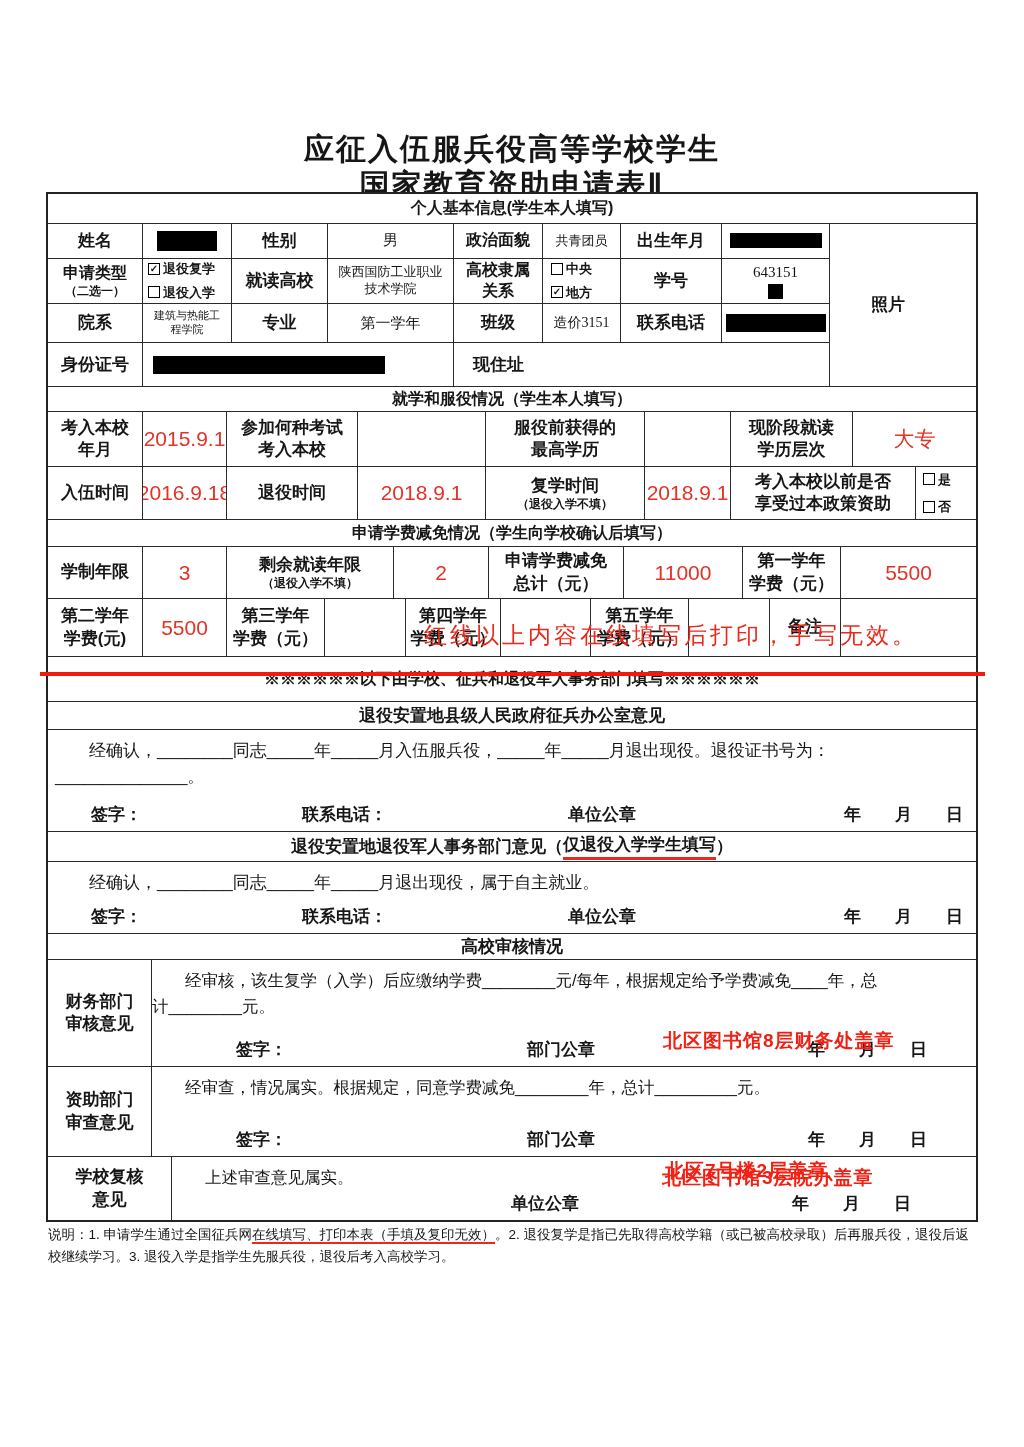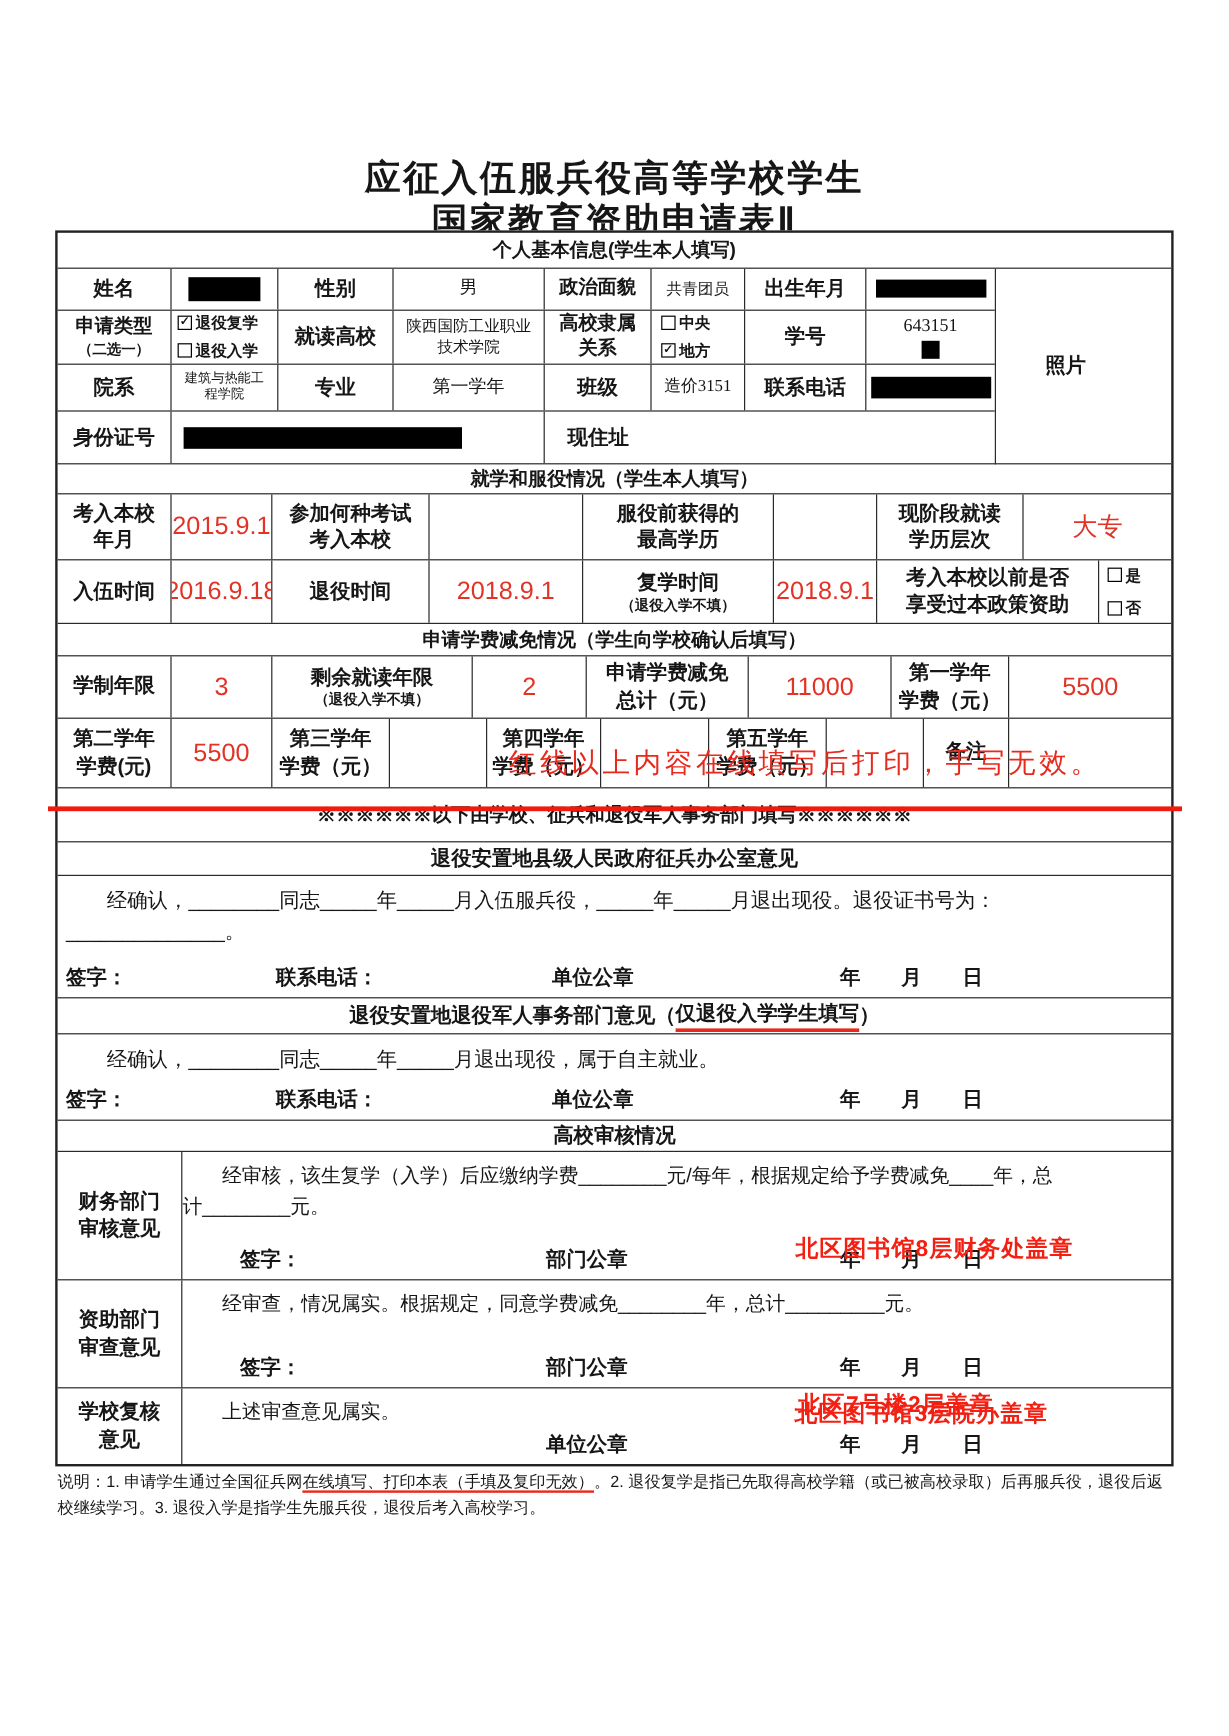--- a/index.html
+++ b/index.html
@@ -23,21 +23,21 @@
   .lb-sub { font-weight:bold; font-size:12px; line-height:1.2; }
   .val { font-family:"Liberation Serif", serif; font-size:14px; line-height:1.25; }
   .val-red { color:#e23327; font-size:21px; font-weight:500; font-family:"Liberation Sans", sans-serif; }
   .cbrow { display:flex; align-items:center; gap:3px; font-size:13px; font-weight:bold; line-height:1.8; }
   .cb { width:12px; height:12px; border:1.5px solid #000; box-sizing:border-box;
         font-size:10px; line-height:9px; text-align:center; font-weight:bold; flex:0 0 auto; }
   .redact { background:#000; display:inline-block; }
   .bodycell { align-items:stretch; text-align:left; justify-content:space-between; padding:8px 7px 5px 7px; }
   .para { font-size:17px; line-height:1.55; text-indent:2em; white-space:pre-line; }
   .signrow { display:flex; font-size:17px; font-weight:bold; align-items:baseline; }
-  .signrow span { display:inline-block; }
+  .signrow span { display:inline-block;margin-left:36px; }
   .stamp { position:absolute; color:#f22013; font-size:19px; font-weight:bold; letter-spacing:1px; }
   .red-line { position:absolute; left:40px; top:672px; width:945px; height:4px; background:#ee1b0e; }
   .red-notice { position:absolute; left:424px; top:620px; color:#e8291c; font-size:23px;
                 letter-spacing:3px; font-weight:500; white-space:nowrap; }
   .u-red { border-bottom:3px solid #e8291c; padding-bottom:1px; }
   .u-red-thin { border-bottom:2px solid #e8291c; padding-bottom:0px; }
   .footnote { position:absolute; left:48px; top:1224px; width:930px; font-size:13.5px;
               line-height:1.6; text-align:left; }
 </style>
 </head>
@@ -243,21 +243,21 @@
       <div class="cell bodycell" style="width:824px;padding-left:0">
         <div class="para" style="font-size:16.5px">经审查，情况属实。根据规定，同意学费减免________年，总计_________元。</div>
         <div class="signrow" style="padding-left:48px">
           <span style="width:255px">签字：</span>
           <span style="width:245px">部门公章</span>
           <span>年　　月　　日</span>
         </div>
       </div>
     </div>
     <div class="row" style="height:63px">
-      <div class="cell lb" style="width:104px">学校复核
+      <div class="cell lb" style="width:124px">学校复核
 意见</div>
       <div class="cell bodycell" style="width:824px;padding-left:0">
         <div class="para" style="font-size:16.5px">上述审查意见属实。</div>
         <div class="signrow" style="padding-left:303px">
           <span style="width:245px">单位公章</span>
           <span>年　　月　　日</span>
         </div>
       </div>
     </div>
   </div>

